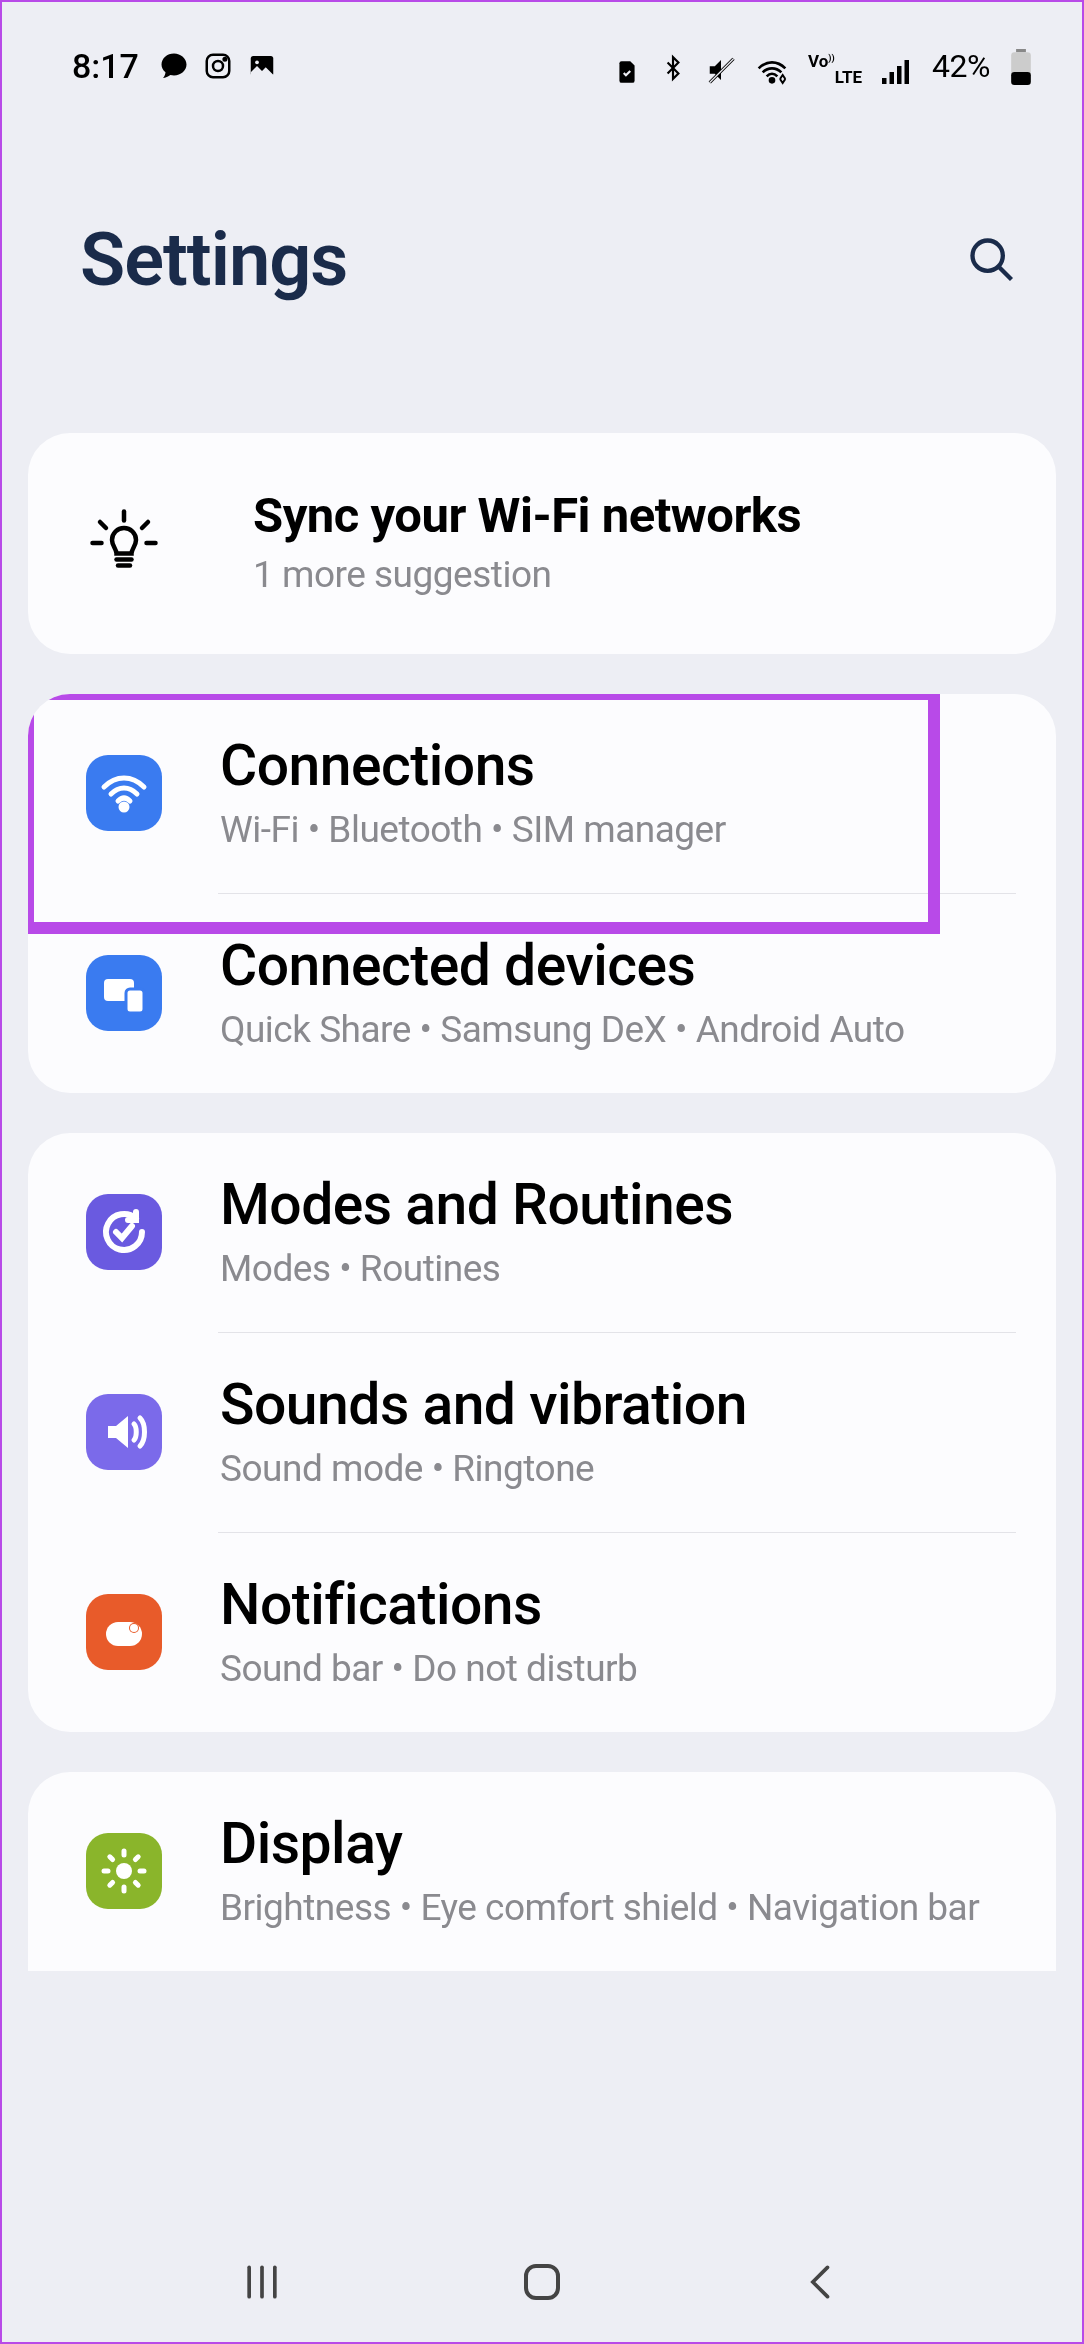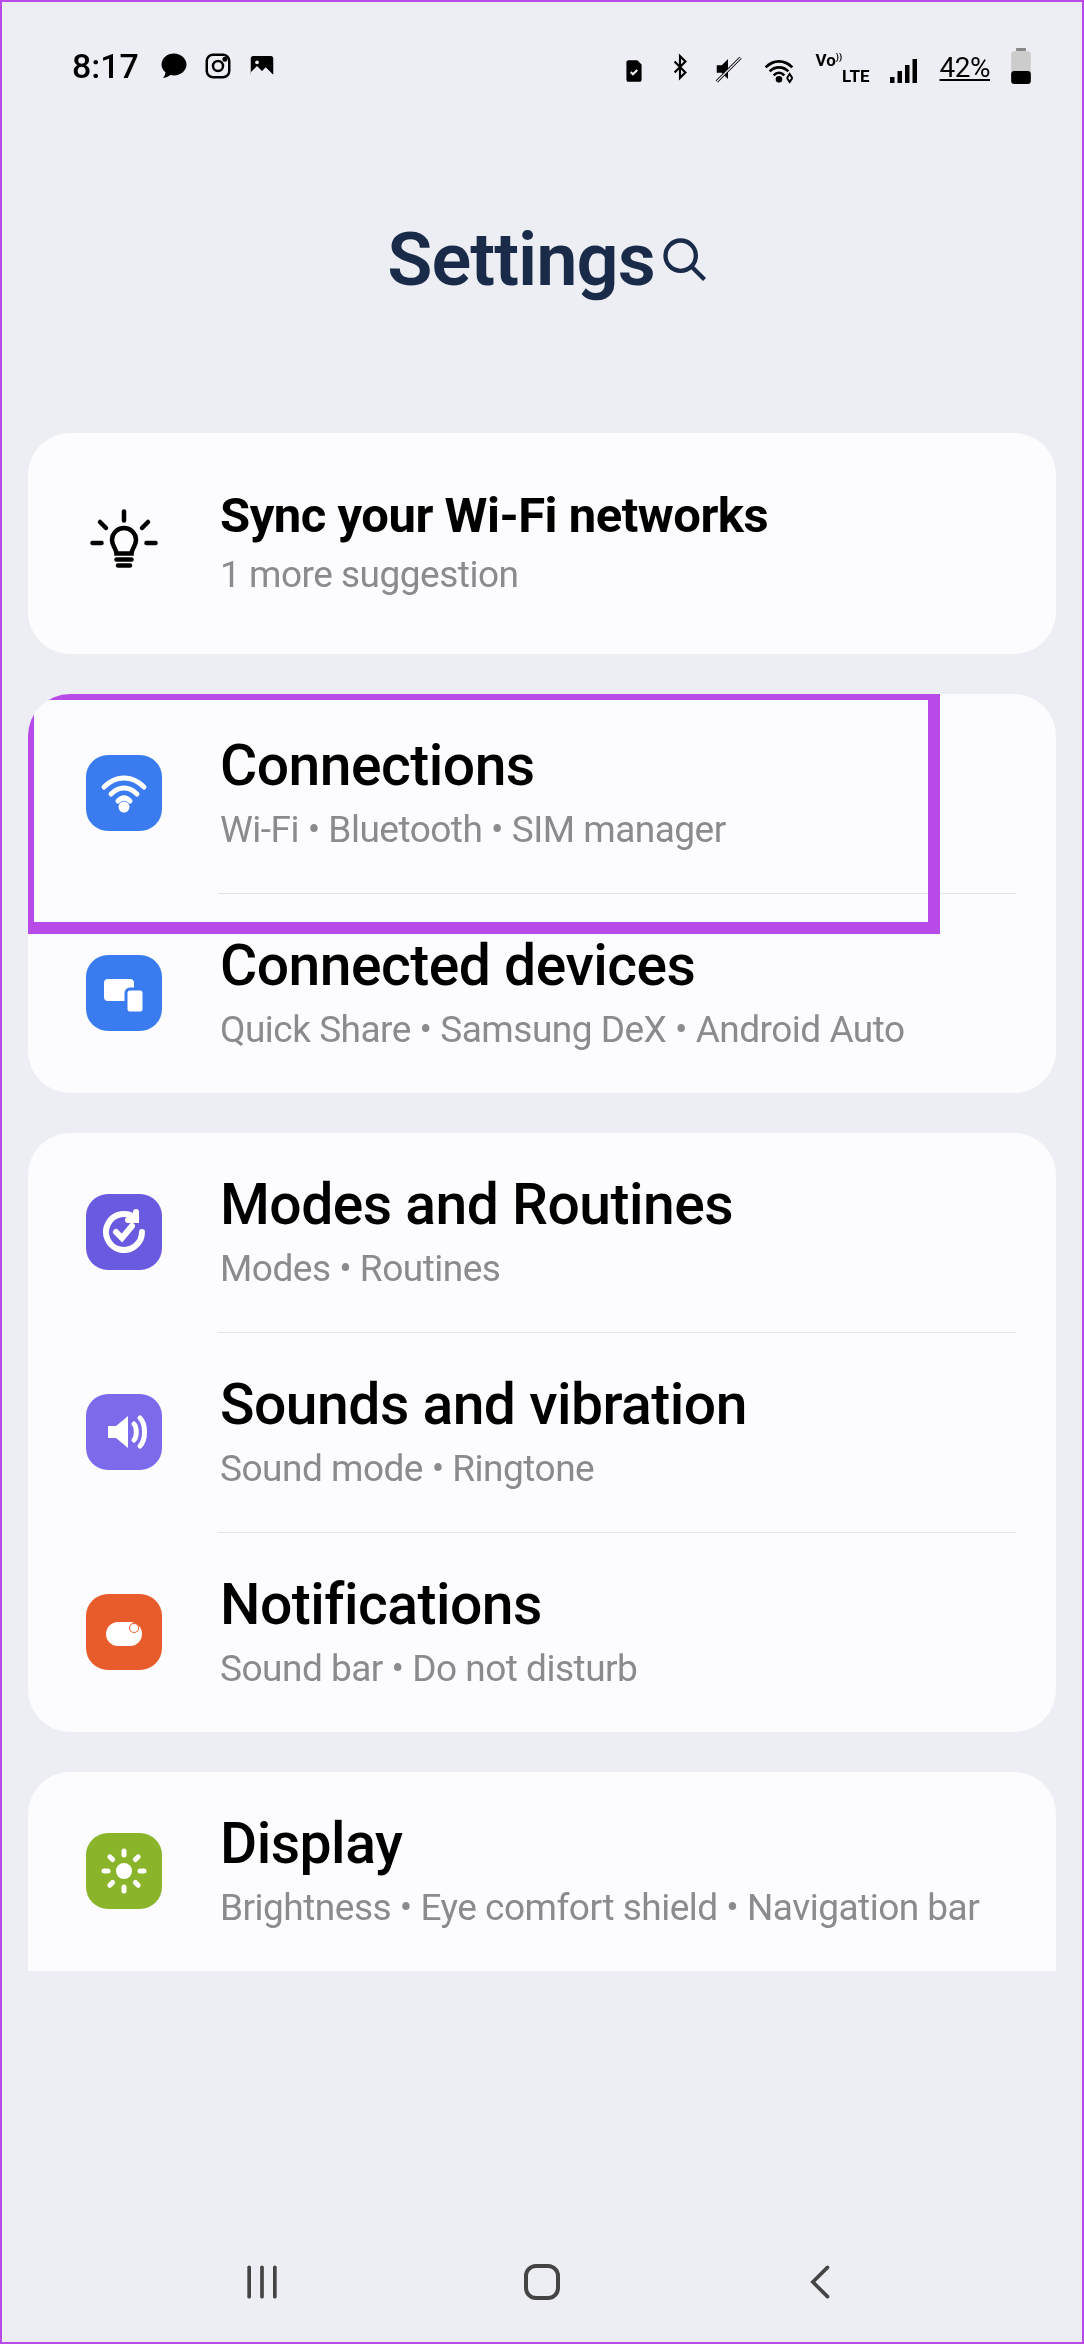--- a/index.html
+++ b/index.html
@@ -14,28 +14,28 @@
   .status-bar {
     display: flex;
     justify-content: space-between;
     align-items: center;
     padding: 44px 50px 20px 70px;
     font-size: 32px;
     color: #000;
   }
   .status-left { display: flex; align-items: center; gap: 14px; }
   .status-right { display: flex; align-items: flex-end; gap: 20px; }
-  .status-right .pct { font-size: 28px; letter-spacing: -0.5px; text-decoration: underline; }
+  .status-right .pct { font-size: 32px; letter-spacing: -0.5px; }
   .clock { font-weight: 500; font-size: 34px; margin-right: 6px; }
   .sicon { display: inline-flex; }
 
   
   .header {
     display: flex;
-    justify-content: center;
+    justify-content: space-between;
     align-items: center;
     padding: 110px 60px 130px 78px;
   }
   .header h1 {
     font-size: 74px;
     font-weight: 600;
     color: #1a2b4a;
     letter-spacing: -1px;
   }
   .search-btn { width: 60px; height: 60px; display: flex; align-items: center; justify-content: center; }
@@ -78,21 +78,21 @@
   .divider {
     height: 1px;
     background: #e3e3e8;
     margin-left: 190px;
     margin-right: 40px;
   }
 
   
   .suggestion-row .title { font-weight: 700; font-size: 49px; }
   .suggestion-row .icon-wrap { background: transparent; }
-  .suggestion-row { padding-top: 54px; padding-bottom: 54px; }
+  .suggestion-row { padding-top: 54px; padding-bottom: 54px; gap: 33px; }
 
   
   .bg-blue { background: #3a7bf0; }
   .bg-purple { background: #6a5ae0; }
   .bg-violet { background: #7b6aea; }
   .bg-orange { background: #e85b2a; }
   .bg-green { background: #8ab52b; }
 
   
   .highlight {

